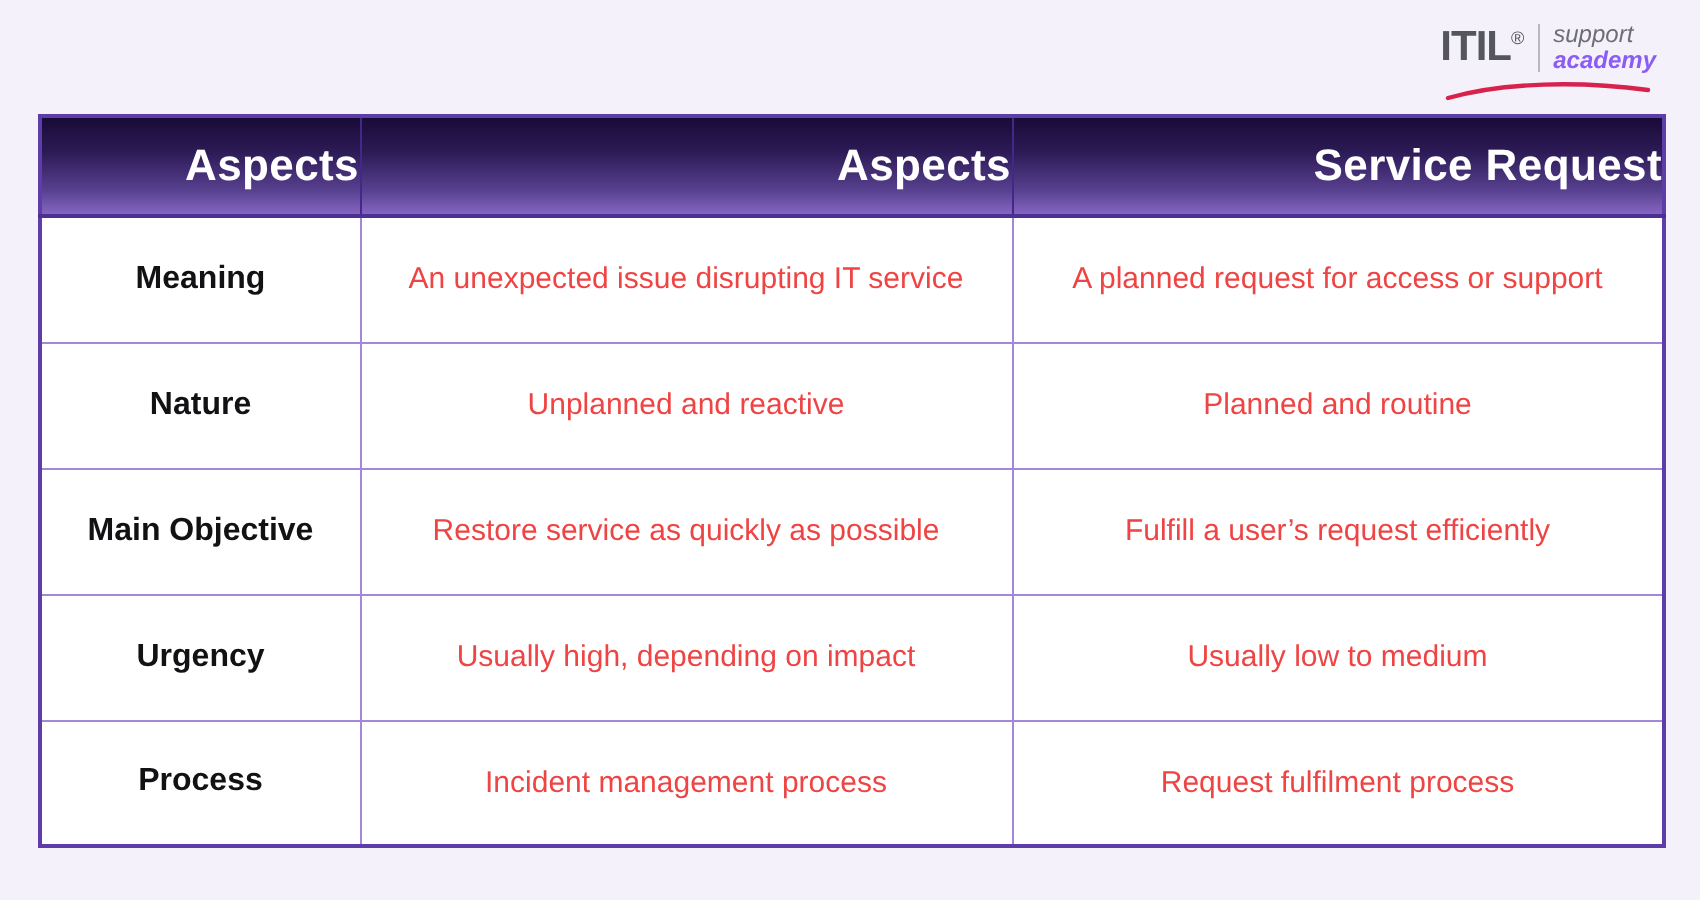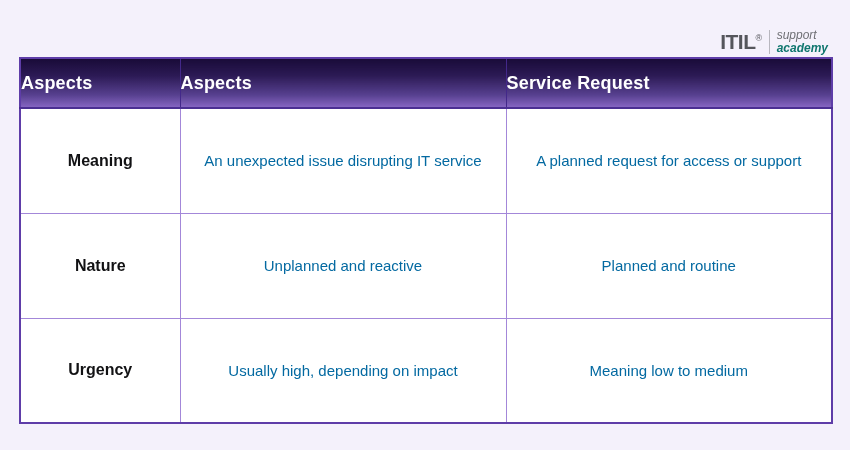--- a/index.html
+++ b/index.html
@@ -16,21 +16,20 @@
     position: absolute;
     top: 11px; right: 22px;
     display: flex;
     flex-direction: column;
     align-items: center;
   }
   .logo-top {
     display: flex;
     align-items: center;
     gap: 7px;
-    margin-top: 18px;
   }
   .logo-brand {
     font-size: 21px;
     font-weight: 800;
     letter-spacing: -0.5px;
     color: #55565c;
     line-height: 1;
   }
   .logo-brand sup {
     font-size: 9px;
@@ -49,21 +48,21 @@
     line-height: 1.05;
   }
   .tagline-1 {
     font-size: 12px;
     font-weight: 400;
     color: #6e6f74;
   }
   .tagline-2 {
     font-size: 12px;
     font-weight: 700;
-    color: #0f766e;
+    color: #8b5cf6;
   }
   .logo-swoosh { margin-top: 3px; }
 
   
   .table-wrap {
     position: absolute;
     left: 19px; top: 57px;
     width: 813px; height: 367px;
   }
   table {
@@ -73,37 +72,37 @@
     background: #ffffff;
     border: 2px solid #5e3da8;
   }
   col.c-aspect  { width: 160px; }
   col.c-val     { width: 326px; }
 
   thead th {
     height: 50px;
     background: linear-gradient(180deg, #190b38 0%, #2c1a55 35%, #57408f 75%, #8565c1 100%);
     color: #ffffff;
-    font-size: 18px;
+    font-size: 22px;
     font-weight: 700;
     letter-spacing: 0.2px;
-    text-align: left;
+    text-align: right;
     vertical-align: middle;
     border-left: 1.5px solid #43288a;
     border-bottom: 2px solid #4b2f92;
   }
   thead th:first-child { border-left: none; }
 
   tbody td {
     height: 52px;
     border: 1.5px solid #a387d9;
     text-align: center;
     vertical-align: middle;
     font-size: 15px;
-    color: #0369a1;
+    color: #ef4444;
     background: #ffffff;
     padding: 4px 10px;
   }
   tbody td.aspect-col {
     font-weight: 700;
     font-size: 16px;
     color: #121214;
     margin-top: 20px;
   }
 </style>
@@ -145,19 +144,29 @@
           <td class="aspect-col">Meaning</td>
           <td>An unexpected issue disrupting IT service</td>
           <td>A planned request for access or support</td>
         </tr>
         <tr>
           <td class="aspect-col">Nature</td>
           <td>Unplanned and reactive</td>
           <td>Planned and routine</td>
         </tr>
         <tr>
+          <td class="aspect-col">Main Objective</td>
+          <td>Restore service as quickly as possible</td>
+          <td>Fulfill a user’s request efficiently</td>
+        </tr>
+        <tr>
           <td class="aspect-col">Urgency</td>
           <td>Usually high, depending on impact</td>
-          <td>Meaning low to medium</td>
+          <td>Usually low to medium</td>
+        </tr>
+        <tr>
+          <td class="aspect-col">Process</td>
+          <td>Incident management process</td>
+          <td>Request fulfilment process</td>
         </tr>
       </tbody>
   </table>
 </div>
 
 </body></html>

